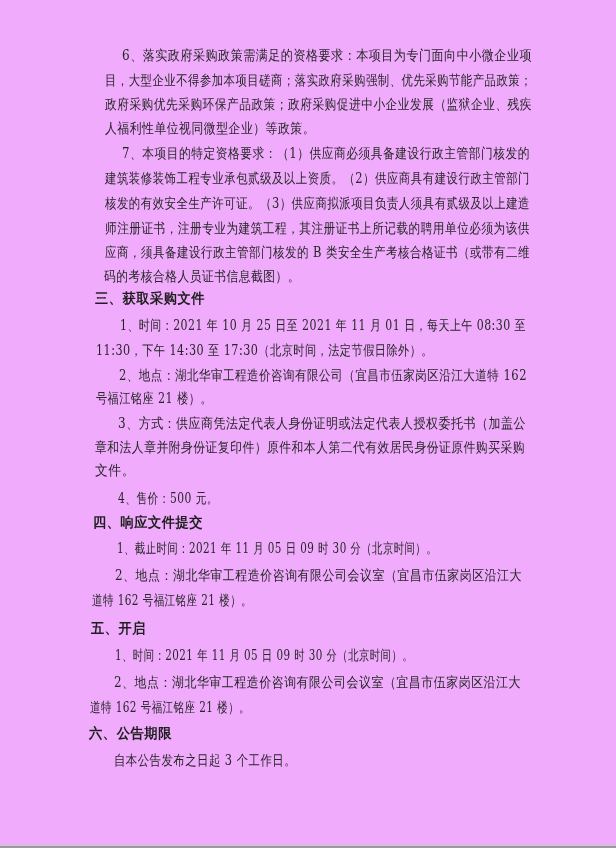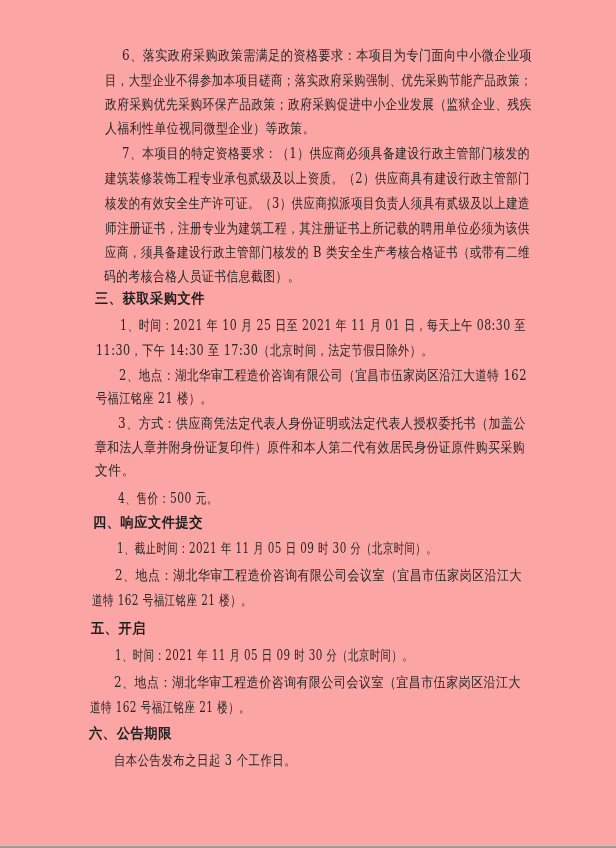--- a/index.html
+++ b/index.html
@@ -12,21 +12,21 @@
       height: 848px;
       position: relative;
       overflow: hidden;
     }
     .page {
       position: absolute;
       left: 0;
       top: 0;
       width: 616px;
       height: 846px;
-      background: #fca5a5;
+      background: #f0abfc;
     }
     .page-bottom-edge {
       position: absolute;
       left: 0;
       top: 845px;
       width: 616px;
       height: 3px;
       background: #9a9a9a;
       border-top: 1px solid #c8c8c8;
     }

